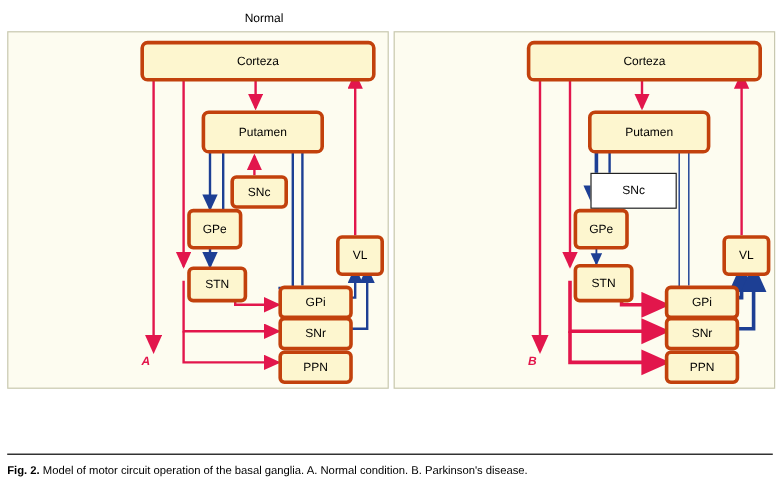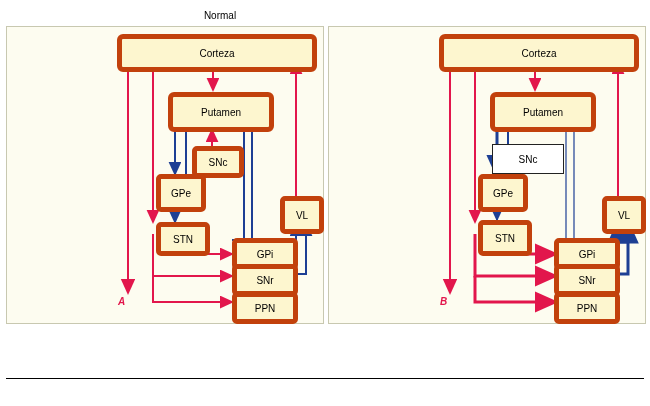--- a/index.html
+++ b/index.html
@@ -2,21 +2,21 @@
 <html><head>
 <meta charset="utf-8">
 <style>
   html,body{margin:0;padding:0;}
   body{width:650px;height:406px;background:#ffffff;font-family:"Liberation Sans",sans-serif;overflow:hidden;}
   #root{position:relative;width:574px;height:406px;}
 
   .panel{position:absolute;background:#fdfcf0;border:1px solid #c8c8b0;}
   .panel-title{position:absolute;font-size:10px;color:#000;text-align:center;}
 
-  .node{position:absolute;background:#fdf6cf;border:5px solid #c2410c;border-radius:5px;
+  .node{position:absolute;background:#fdf6cf;border:3px solid #c2410c;border-radius:5px;
         display:flex;align-items:center;justify-content:center;font-size:10px;color:#000;}
   .node.wide{border-radius:6px;}
   .node.snc-pd{border-style:solid;}
 
   .panel-label{position:absolute;font-size:10px;font-weight:bold;font-style:italic;color:#e2164c;}
 
   svg.arrows{position:absolute;left:0;top:0;width:650px;height:406px;pointer-events:none;}
 
   .caption{position:absolute;left:6px;font-size:8.2px;color:#000;line-height:1.28;width:638px;}
   .rule{position:absolute;left:6px;width:638px;height:1px;background:#000;}
@@ -124,14 +124,17 @@
   <div class="node" style="left:478px;top:174px;width:40px;height:28px;">GPe</div>
   <div class="node" style="left:478px;top:220px;width:44px;height:26px;">STN</div>
   <div class="node" style="left:602px;top:196px;width:34px;height:28px;">VL</div>
   <div class="node" style="left:554px;top:238px;width:56px;height:22px;">GPi</div>
   <div class="node" style="left:554px;top:264px;width:56px;height:22px;">SNr</div>
   <div class="node" style="left:554px;top:292px;width:56px;height:22px;">PPN</div>
   <div class="panel-label" style="left:440px;top:296px;">B</div>
 
 
   <div class="rule" style="top:378px;"></div>
+  <div class="figcap" style="top:386px;">
+    <b>Fig. 2.</b><span> Model of motor circuit operation of the basal ganglia. A. Normal condition. B. Parkinson's disease.</span>
+  </div>
 
 </div>
 
 </body></html>

